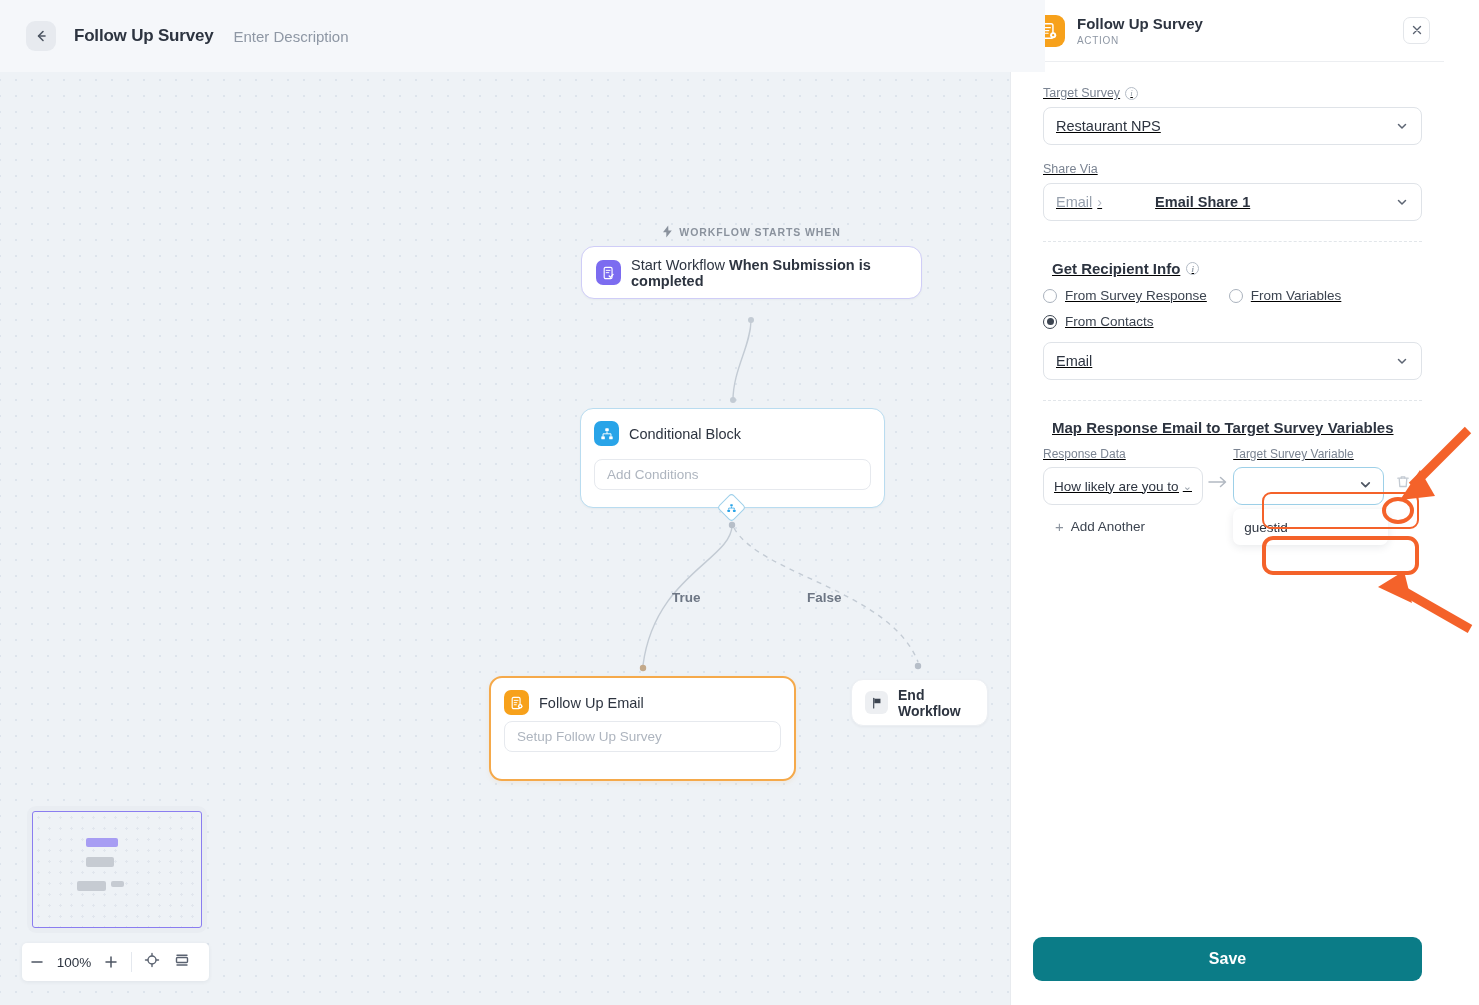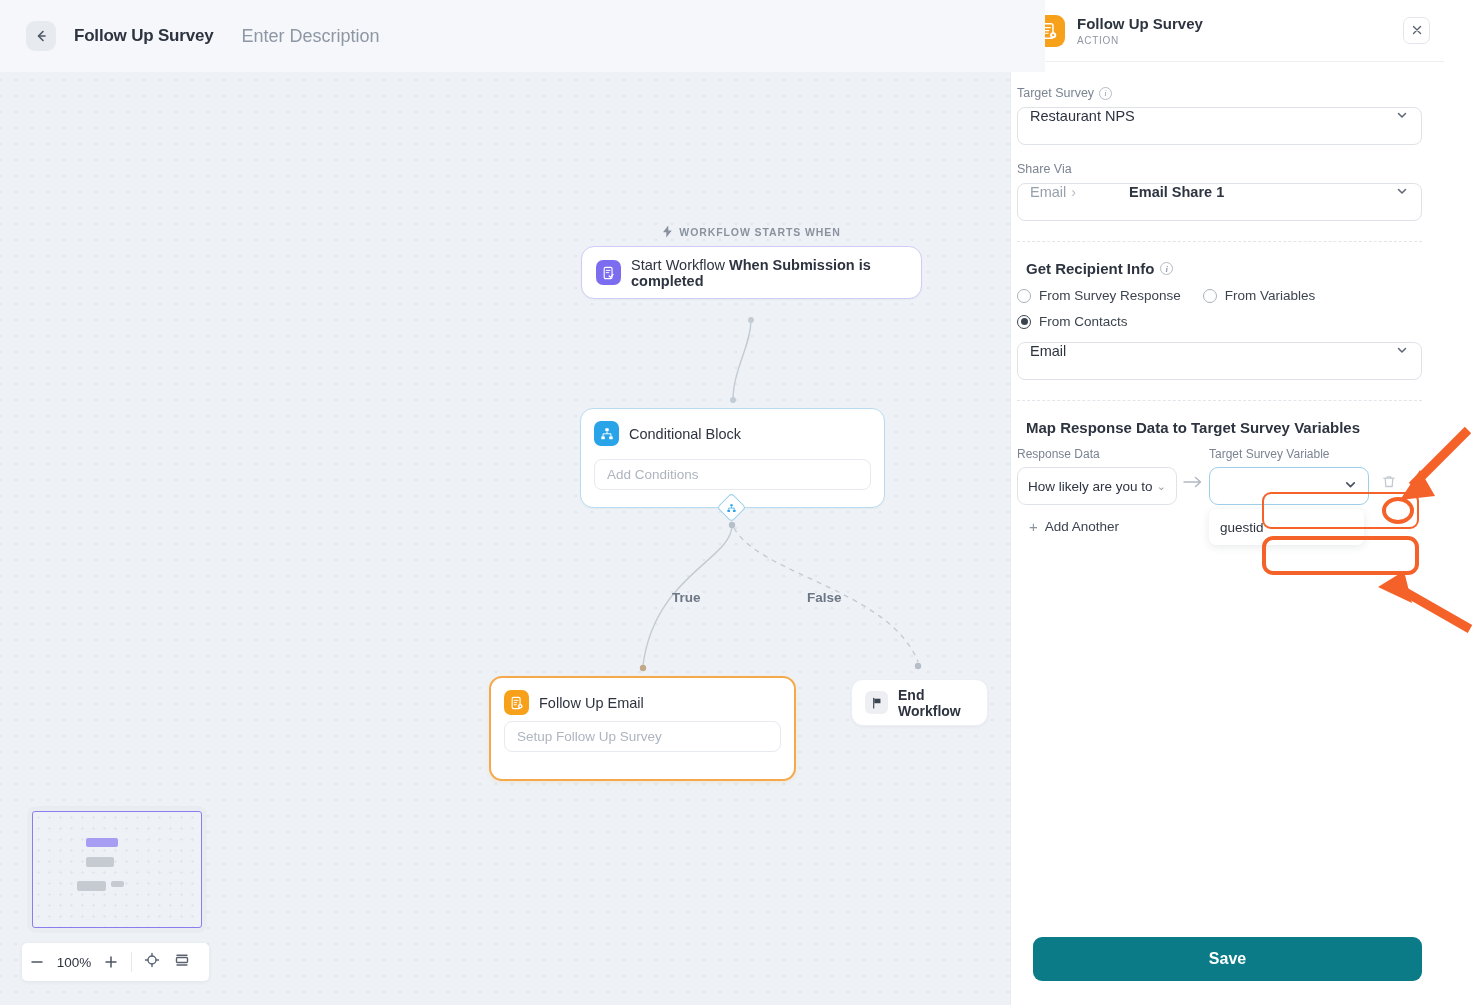--- a/index.html
+++ b/index.html
@@ -32,21 +32,21 @@
   #backbtn {
     width: 30px; height: 30px; border-radius: 9px; background: #e7eaef;
     display: flex; align-items: center; justify-content: center;
     cursor: pointer; flex: none;
   }
   #backbtn svg { display:block; }
   #wfTitle {
     margin-left: 18px; font-size: 17px; font-weight: bold; color: #2d3440;
     letter-spacing: -0.2px;
   }
-  #wfDesc { margin-left: 28px; font-size: 18px; color: #8e97a4; }
+  #wfDesc { margin-left: 20px; font-size: 15px; color: #8e97a4; }
 
   
   .node { position: absolute; }
   .node-title { font-size: 14.5px; color: #2d3440; }
   .node-icon {
     width: 25px; height: 25px; border-radius: 7px; flex: none;
     display: flex; align-items: center; justify-content: center;
   }
   .node-field {
     border: 1px solid #e6e9ee; border-radius: 8px;
@@ -162,26 +162,26 @@
   }
   #panelTitles { flex: 1; }
   #panelTitle { font-size: 15px; font-weight: bold; color: #2d3440; line-height: 17px; }
   #panelSub { font-size: 10px; color: #8e97a4; letter-spacing: 0.7px; margin-top: 3px; }
   #closeBtn {
     width: 27px; height: 27px; border: 1px solid #e3e6ea; border-radius: 7px;
     display: flex; align-items: center; justify-content: center; cursor: pointer;
     color: #5a6270; flex: none;
   }
 
-  #panelBody { flex: 1; padding: 24px 22px 0 6px; overflow: hidden; position: relative; }
+  #panelBody { flex: 1; padding: 24px 22px 0 32px; overflow: hidden; position: relative; text-decoration: underline; }
 
   .fld-label { font-size: 12.5px; color: #7b8492; display: flex; align-items: center; gap: 5px; }
   .select {
     margin-top: 7px; height: 38px; border: 1px solid #dfe3e8; border-radius: 8px;
-    display: flex; padding: 0 12px; background: #fff;
+    display: flex; align-items: center; padding: 0 12px; background: #fff;
     cursor: pointer;
   }
   .select .val { flex: 1; font-size: 14.5px; color: #2d3440; }
   .select .chev { color: #5d6573; display: flex; }
   .bcrumb-muted { color: #97a0ad; }
   .bcrumb-sep { color: #b6bdc7; margin: 0 5px; }
   .bcrumb-strong { font-weight: bold; color: #2d3440; margin-left: 48px; }
 
   .divider { border-top: 1.5px dashed #e2e6ea; margin: 20px 0 0 0; }
 
@@ -491,21 +491,21 @@
         <span class="val">Email</span>
         <span class="chev">
           <svg width="14" height="14" viewBox="0 0 14 14" fill="none">
               <path d="M3.5 5.5L7 9l3.5-3.5" stroke="#5d6573" stroke-width="1.5" stroke-linecap="round" stroke-linejoin="round"></path>
             </svg>
         </span>
       </div>
 
       <div class="divider"></div>
 
-      <div class="sec-title" style="margin-top:18px;">Map Response Data to Target Survey Variables</div>
+      <div class="sec-title" style="margin-top:18px;">Map Response Email to Target Survey Variables</div>
 
       <div id="mapGrid">
         <div class="col-resp">
           <div class="small-label">Response Data</div>
           <div class="chipbox">
             <span class="txt">How likely are you to r…</span>
             <span style="color:#9aa2ac;font-size:11px;">⌄</span>
           </div>
           <div id="addAnother">
             <span class="plus">+</span>

